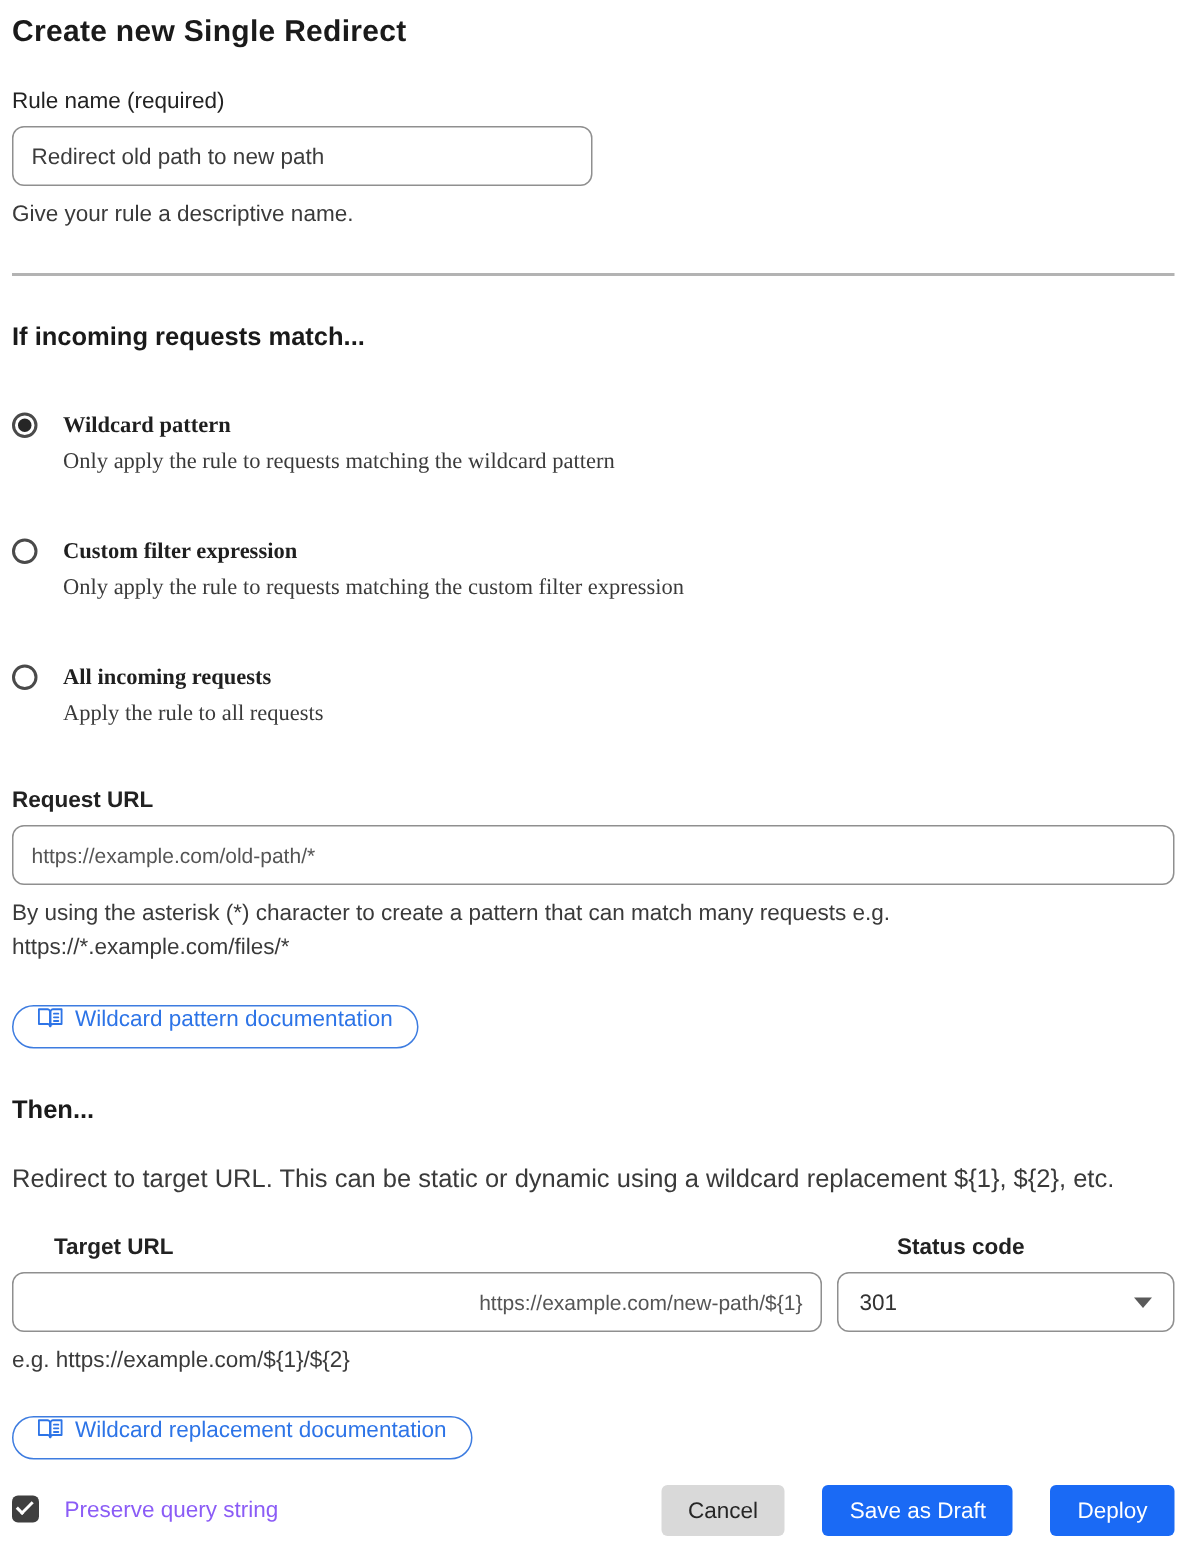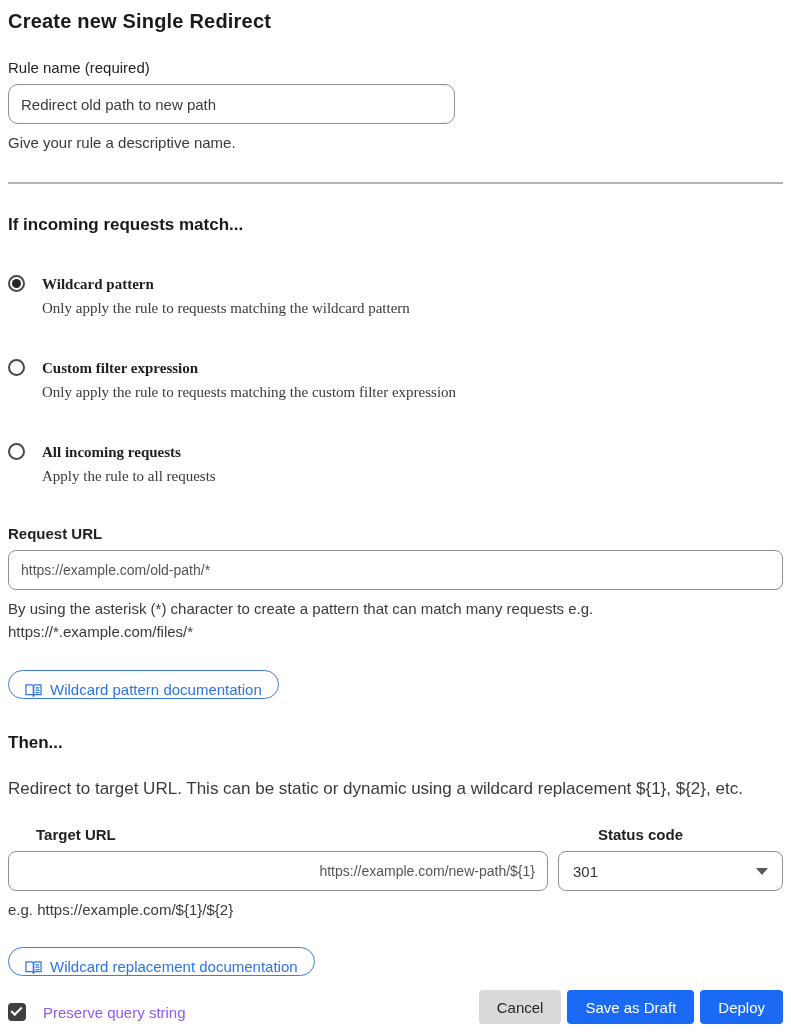--- a/index.html
+++ b/index.html
@@ -18,21 +18,21 @@
   .field-label { font-size:15px; color:#222; margin-top:26px; }
   .field-label.bold { font-weight:700; }
 
   .text-input {
     display:flex; align-items:center;
     height:40px; margin-top:8px;
     border:1px solid #8f8f8f; border-radius:8px;
     padding:0 12px; font-size:15px; color:#3c3c3c;
     background:#fff;
   }
-  .text-input.name-input { width:447px;border-radius:10px; }
+  .text-input.name-input { width:387px; }
   .text-input.url-input  { width:775px; color:#555; font-size:14px; }
 
   .help-text { font-size:15px; color:#3a3a3a; margin-top:7px; line-height:23px; }
 
   .divider { height:2px; background:#b3b3b3; margin-top:28px; }
 
   .section-heading { font-size:17px; font-weight:700; color:#1a1a1a; margin-top:31px; }
 
   .radio-group { margin-top:38px; }
   .radio-row { display:flex; gap:17px; margin-bottom:38px; cursor:pointer; }
@@ -45,21 +45,21 @@
   .radio.checked::after {
     content:''; display:block;
     width:9px; height:9px; border-radius:50%;
     background:#262626; margin:2px;
   }
   .radio-texts { display:flex; flex-direction:column; gap:2px;font-family:Liberation Serif, serif; }
   .radio-label { font-size:15px; font-weight:700; color:#1f1f1f; line-height:22px; }
   .radio-desc  { font-size:15px; color:#3a3a3a; line-height:22px; }
 
   .doc-button {
-    display:inline-flex; align-items:flex-end; gap:8px;
+    display:inline-flex; align-items:flex-start; gap:8px;
     margin-top:27px;
     height:29px; padding:0 16px;
     border:1px solid #3d7ce0; border-radius:15px;
     background:#fff; color:#2d74e7;
     font-size:15px; font-family:"Liberation Sans", sans-serif;
     cursor:pointer;
   }
   .doc-button svg { display:block; }
 
   .then-para { font-size:17px; color:#3a3a3a; margin-top:26px; }
@@ -97,21 +97,21 @@
     content:''; display:block;
     width:9px; height:4px;
     border-left:2px solid #fff; border-bottom:2px solid #fff;
     transform:rotate(-45deg);
     margin:4px 0 0 3px;
   }
   .checkbox-label { font-size:15px; color:#8b5cf6; line-height:21px; }
 
   .footer {
     position:absolute; right:8px; bottom:8px;
-    display:flex; gap:6px;
+    display:flex; gap:25px;
   }
   .btn {
     height:34px; border:none; border-radius:4px;
     font-size:15px; font-family:"Liberation Sans", sans-serif;
     padding:0 18px; cursor:pointer;
   }
   .btn-secondary { background:#d9d9d9; color:#262626; }
   .btn-primary   { background:#1a6af5; color:#ffffff; }
 </style>
 </head>

